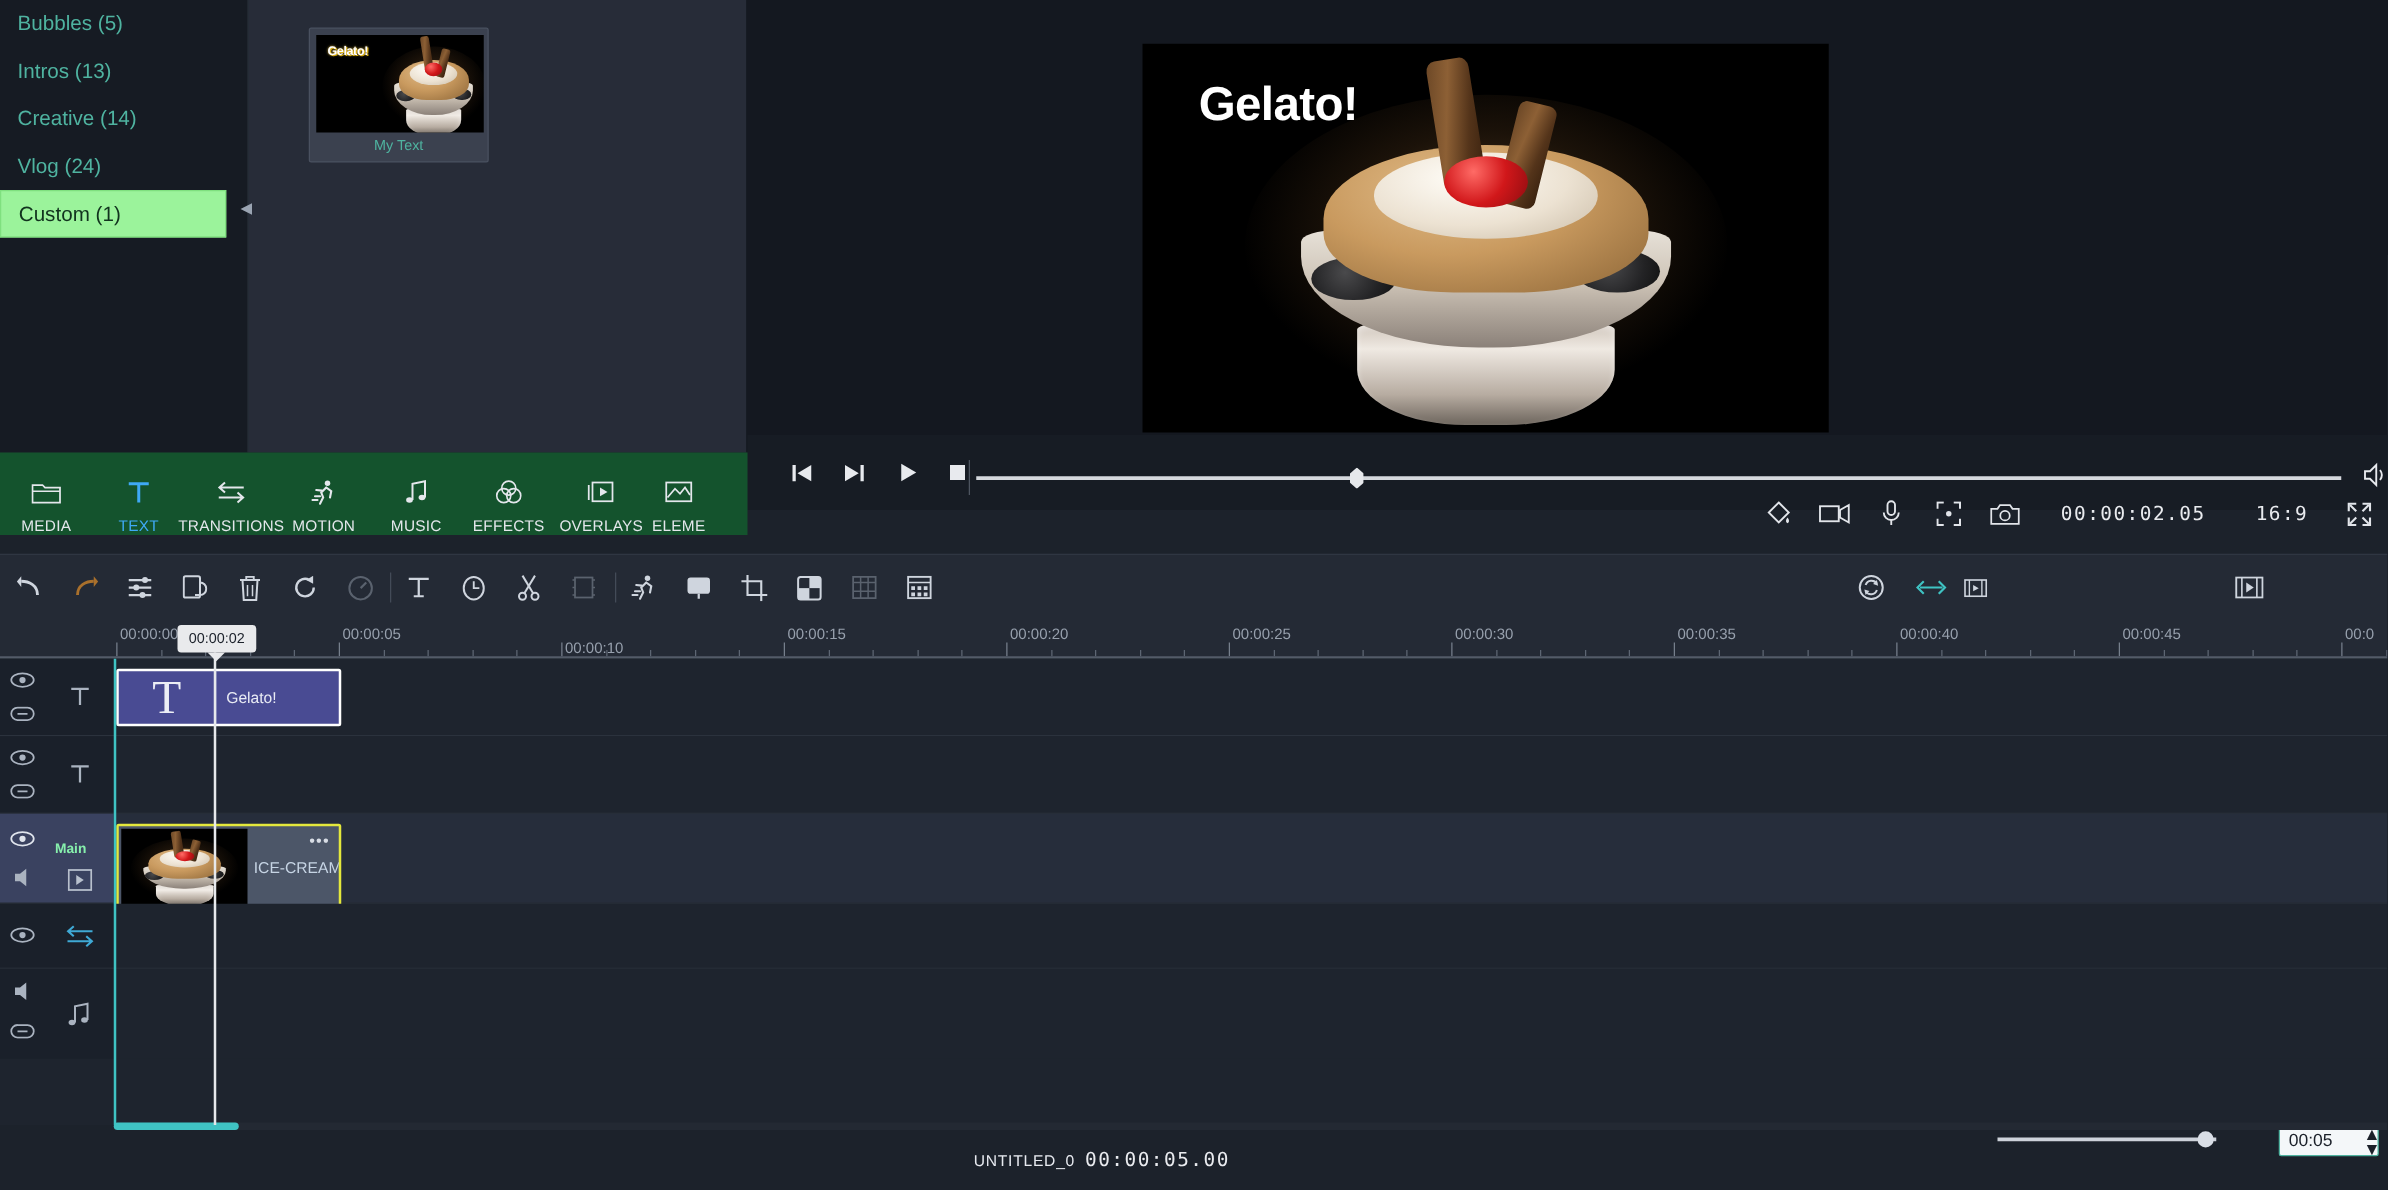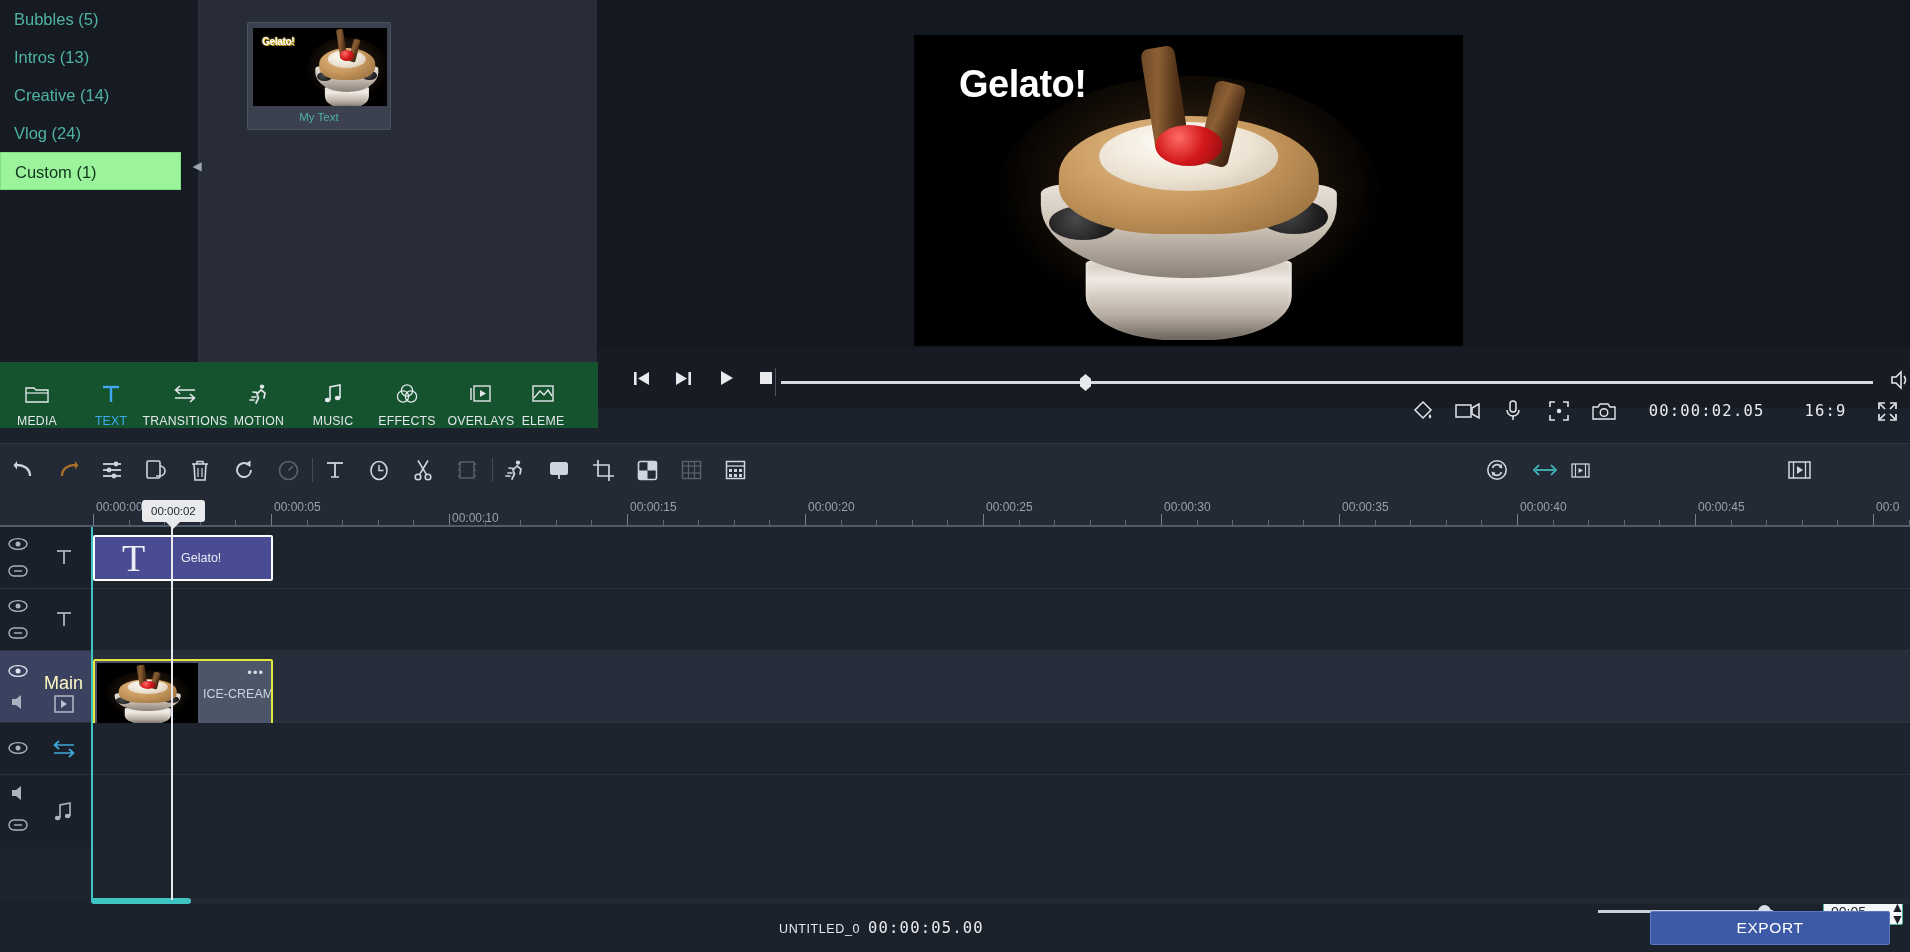--- a/index.html
+++ b/index.html
@@ -238,21 +238,21 @@
     position:absolute; left:0; top:0; width:91px; height:100%;
     background:#1a202a;
   }
   .track.sel .track-head { background:#3a4260; }
   .track.sel .track-body { background:#262d3b; }
   .track-body { position:absolute; left:91px; top:0; right:0; height:100%; background:#1e242e; }
   .th-icon {
     position:absolute; display:flex; align-items:center; justify-content:center;
     color:#aab3c0; cursor:pointer;
   }
-  .th-label { position:absolute; font-size:18px; color:#fef9c3; }
+  .th-label { position:absolute; font-size:11px; color:#86efac;font-weight:bold; }
 
   .accent-line { position:absolute; left:91px; top:527px; width:2px; height:373px; background:#3fc3c3; z-index:6; }
 
   
   .clip-text {
     position:absolute; background:#494b93; border:2px solid #ffffff; border-radius:2px;
     cursor:pointer; overflow:hidden;
   }
   .clip-text .tglyph {
     position:absolute; left:0; top:0; width:78px; height:100%;
@@ -909,15 +909,14 @@
 
   <div class="playhead-flag" style="left:142px;">00:00:02</div>
   <div class="playhead-line" style="left:171px;"></div>
 
   <div class="tl-hscroll">
     <div class="thumbbar"></div>
   </div>
 
   <div class="proj-name">UNTITLED_0</div>
   <div class="lcd proj-time">00:00:05.00</div>
-  <div class="export-btn">EXPORT</div>
 
 </div>
 
 </body></html>

